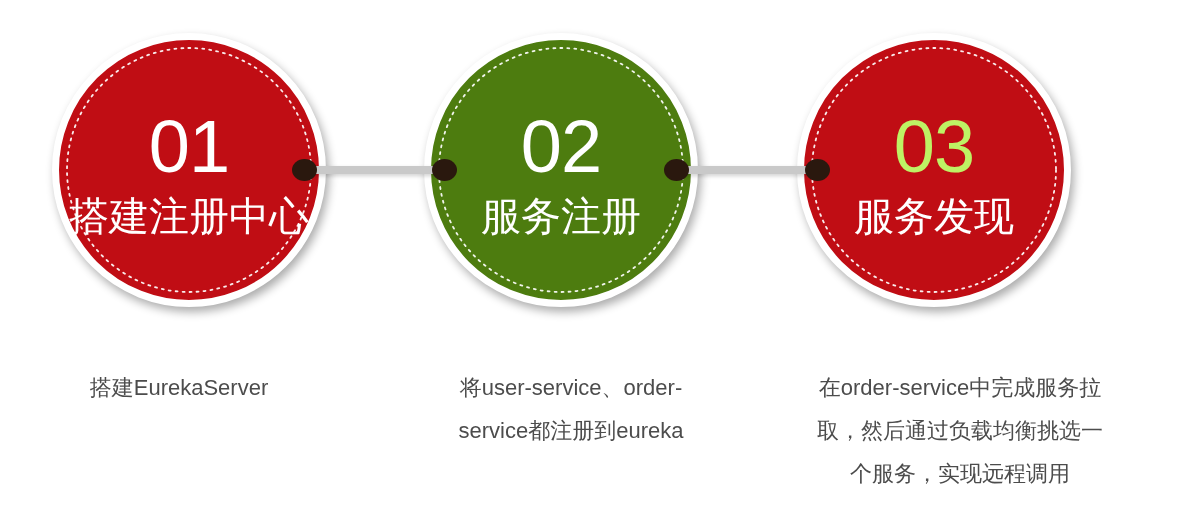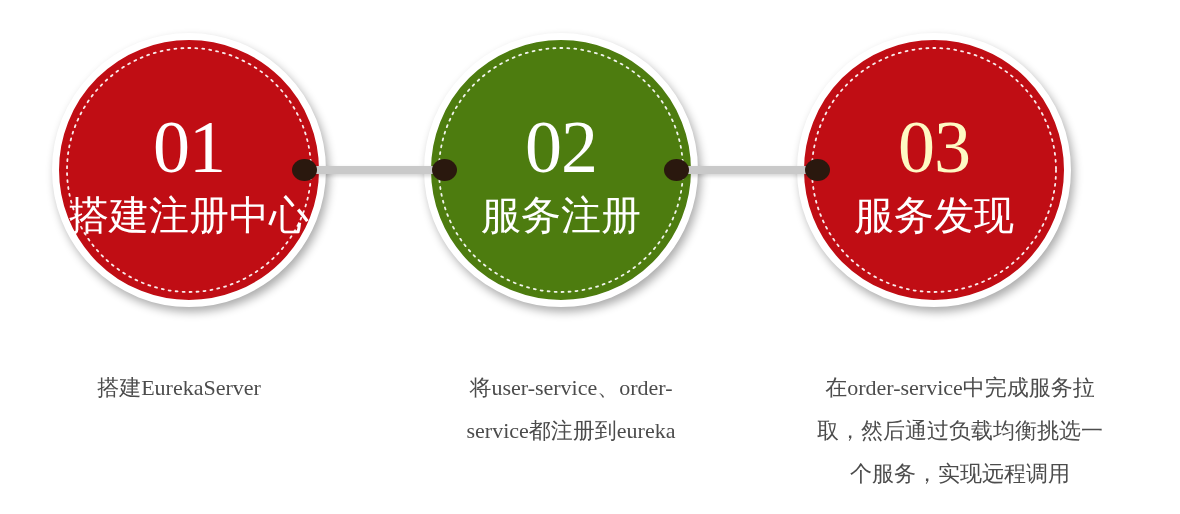--- a/index.html
+++ b/index.html
@@ -1,21 +1,21 @@
 <!DOCTYPE html>
 <html><head>
 <meta charset="utf-8">
 <style>
   html,body{margin:0;padding:0;background:#fff;}
   .stage{
     position:relative;
     width:1180px;height:512px;
     background:#fff;
     overflow:hidden;
-    font-family:Liberation Serif, serif;
+    font-family:Liberation Sans, sans-serif;
   }
   .connector{
     position:absolute;
     top:166px;height:8px;
     border-radius:4px;
     box-shadow:0 2px 4px rgba(0,0,0,0.18);
     z-index:2;
   }
   .connector.l1{left:303px;width:145px;}
   .connector.l2{left:675px;width:146px;}
@@ -100,21 +100,21 @@
       <circle cx="130" cy="130" r="122" fill="none" stroke="rgba(255,255,255,0.92)" stroke-width="1.8" stroke-dasharray="2 5" stroke-linecap="round"></circle>
     </svg>
     <div class="num" style="color: rgb(255, 255, 255);">02</div>
     <div class="ttl" style="color: rgb(255, 255, 255);">服务注册</div>
   </div>
 
   <div class="circle c3" style="background: rgb(192, 13, 20);">
     <svg class="dotring" viewBox="0 0 260 260">
       <circle cx="130" cy="130" r="122" fill="none" stroke="rgba(255,255,255,0.92)" stroke-width="1.8" stroke-dasharray="2 5" stroke-linecap="round"></circle>
     </svg>
-    <div class="num" style="color: #fef9c3;">03</div>
+    <div class="num" style="color: #bef264;">03</div>
     <div class="ttl" style="color: rgb(255, 255, 255);">服务发现</div>
   </div>
 
   <div class="dot d1" style="background: rgb(42, 24, 14);"></div>
   <div class="dot d2" style="background: rgb(42, 24, 14);"></div>
   <div class="dot d3" style="background: rgb(42, 24, 14);"></div>
   <div class="dot d4" style="background: rgb(42, 24, 14);"></div>
 
   <div class="caption p1" style="color: rgb(76, 76, 76);">搭建EurekaServer</div>
   <div class="caption p3" style="color: rgb(76, 76, 76);">在order-service中完成服务拉

